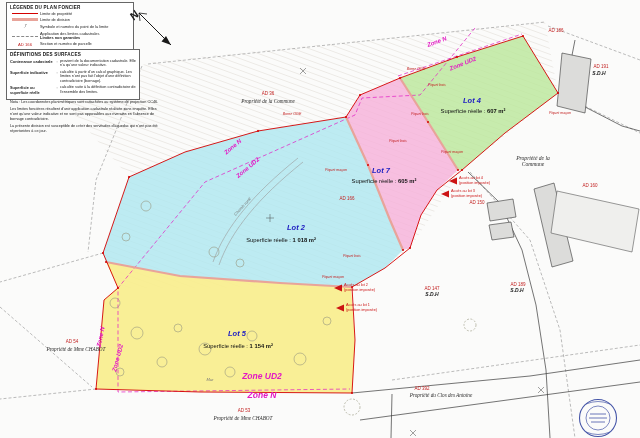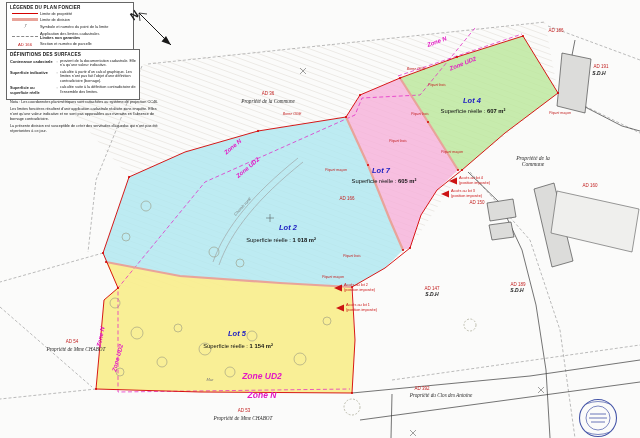--- a/index.html
+++ b/index.html
@@ -242,21 +242,21 @@
     <p>Nota : Les coordonnées planimétriques sont rattachées au système de projection CC46.</p>
     <p>Les limites foncières résultent d'une application cadastrale réalisée sans enquête. Elles n'ont qu'une valeur indicative et ne sont pas opposables aux riverains en l'absence de bornage contradictoire.</p>
     <p>La présente division est susceptible de créer des servitudes d'aqueduc qui n'ont pas été répertoriées à ce jour.</p>
   </div>
 
   <div class="north" style="left:134px;top:15px;">N</div>
 
   <div class="lbl lot-title" style="left:237px;top:334px;">Lot 5</div>
   <div class="lbl lot-area" style="left:238px;top:346px;"><span>Superficie réelle :</span>&nbsp;<b>1 154 m²</b></div>
 
-  <div class="lbl lot-title" style="left:280px;top:228px;padding-left:16px;">Lot 2</div>
+  <div class="lbl lot-title" style="left:288px;top:228px;padding-left:16px;">Lot 2</div>
   <div class="lbl lot-area" style="left:281px;top:240px;"><span>Superficie réelle :</span>&nbsp;<b>1 018 m²</b></div>
 
   <div class="lbl lot-title" style="left:381px;top:171px;">Lot 7</div>
   <div class="lbl lot-area" style="left:384px;top:181px;"><span>Superficie réelle :</span>&nbsp;<b>605 m²</b></div>
 
   <div class="lbl lot-title" style="left:472px;top:101px;">Lot 4</div>
   <div class="lbl lot-area" style="left:473px;top:111px;"><span>Superficie réelle :</span>&nbsp;<b>607 m²</b></div>
 
   <div class="lbl red" style="left:268px;top:94px;">AD 36</div>
   <div class="lbl owner" style="left:268px;top:102px;">Propriété de la Commune</div>

